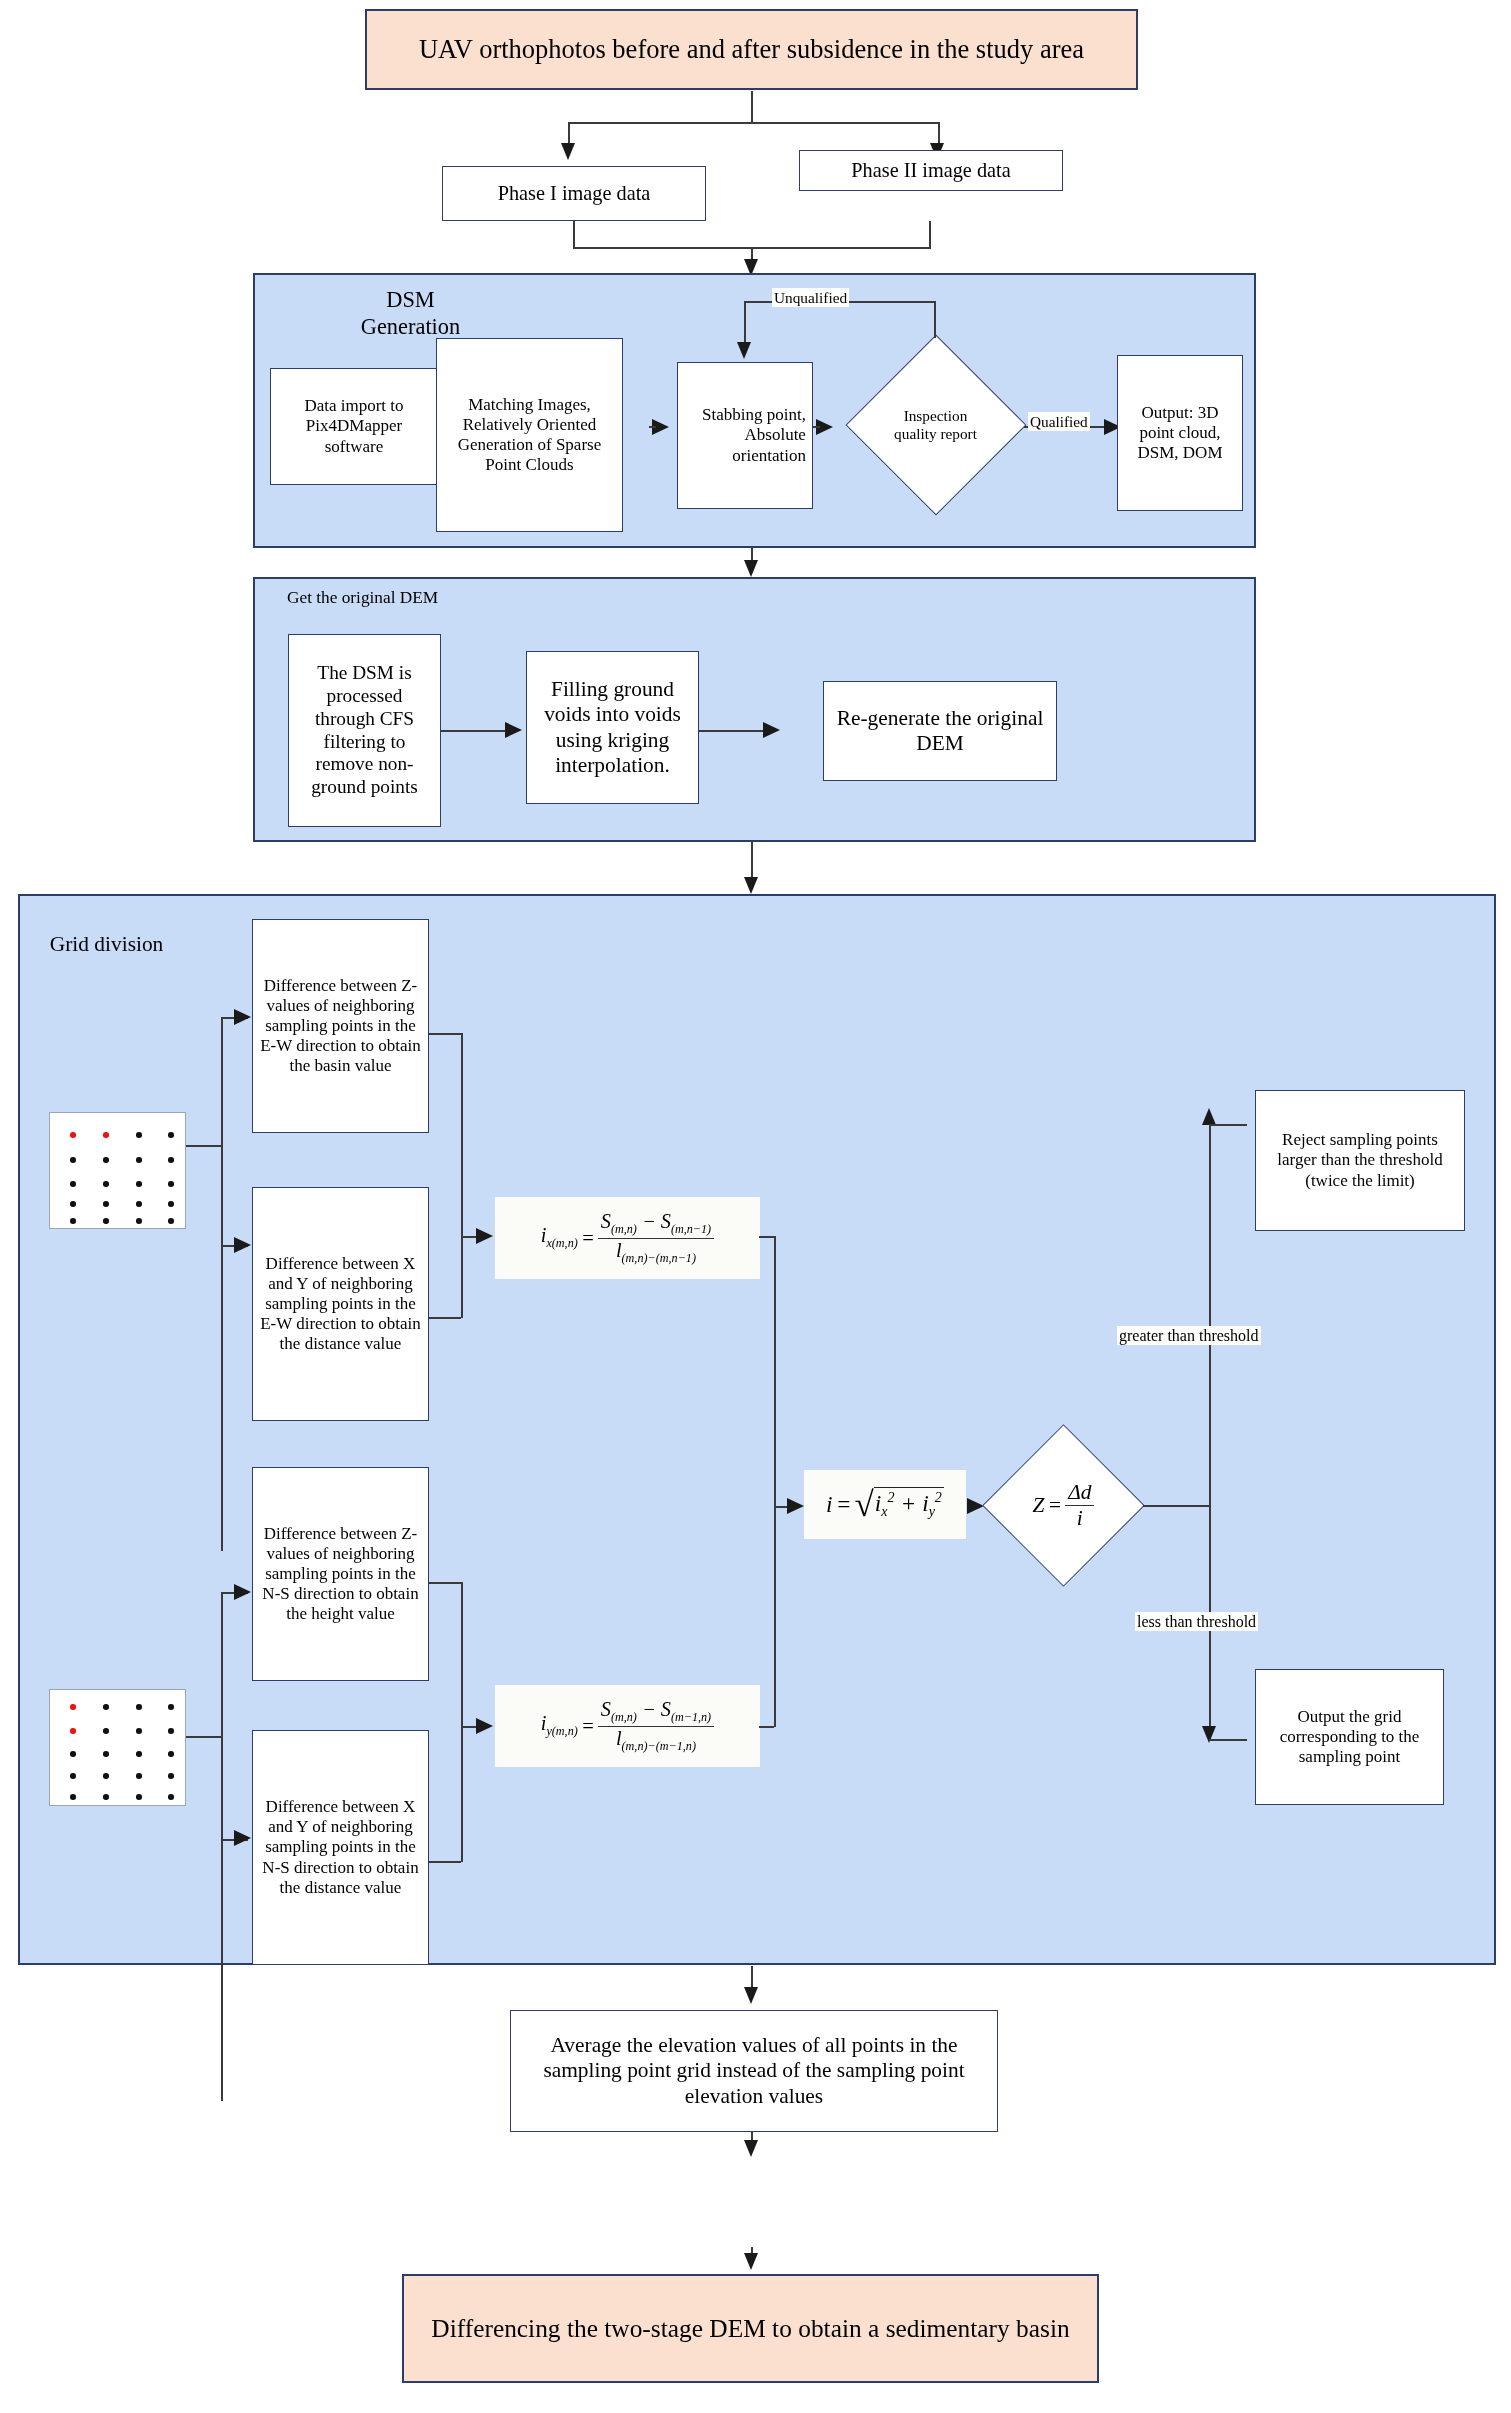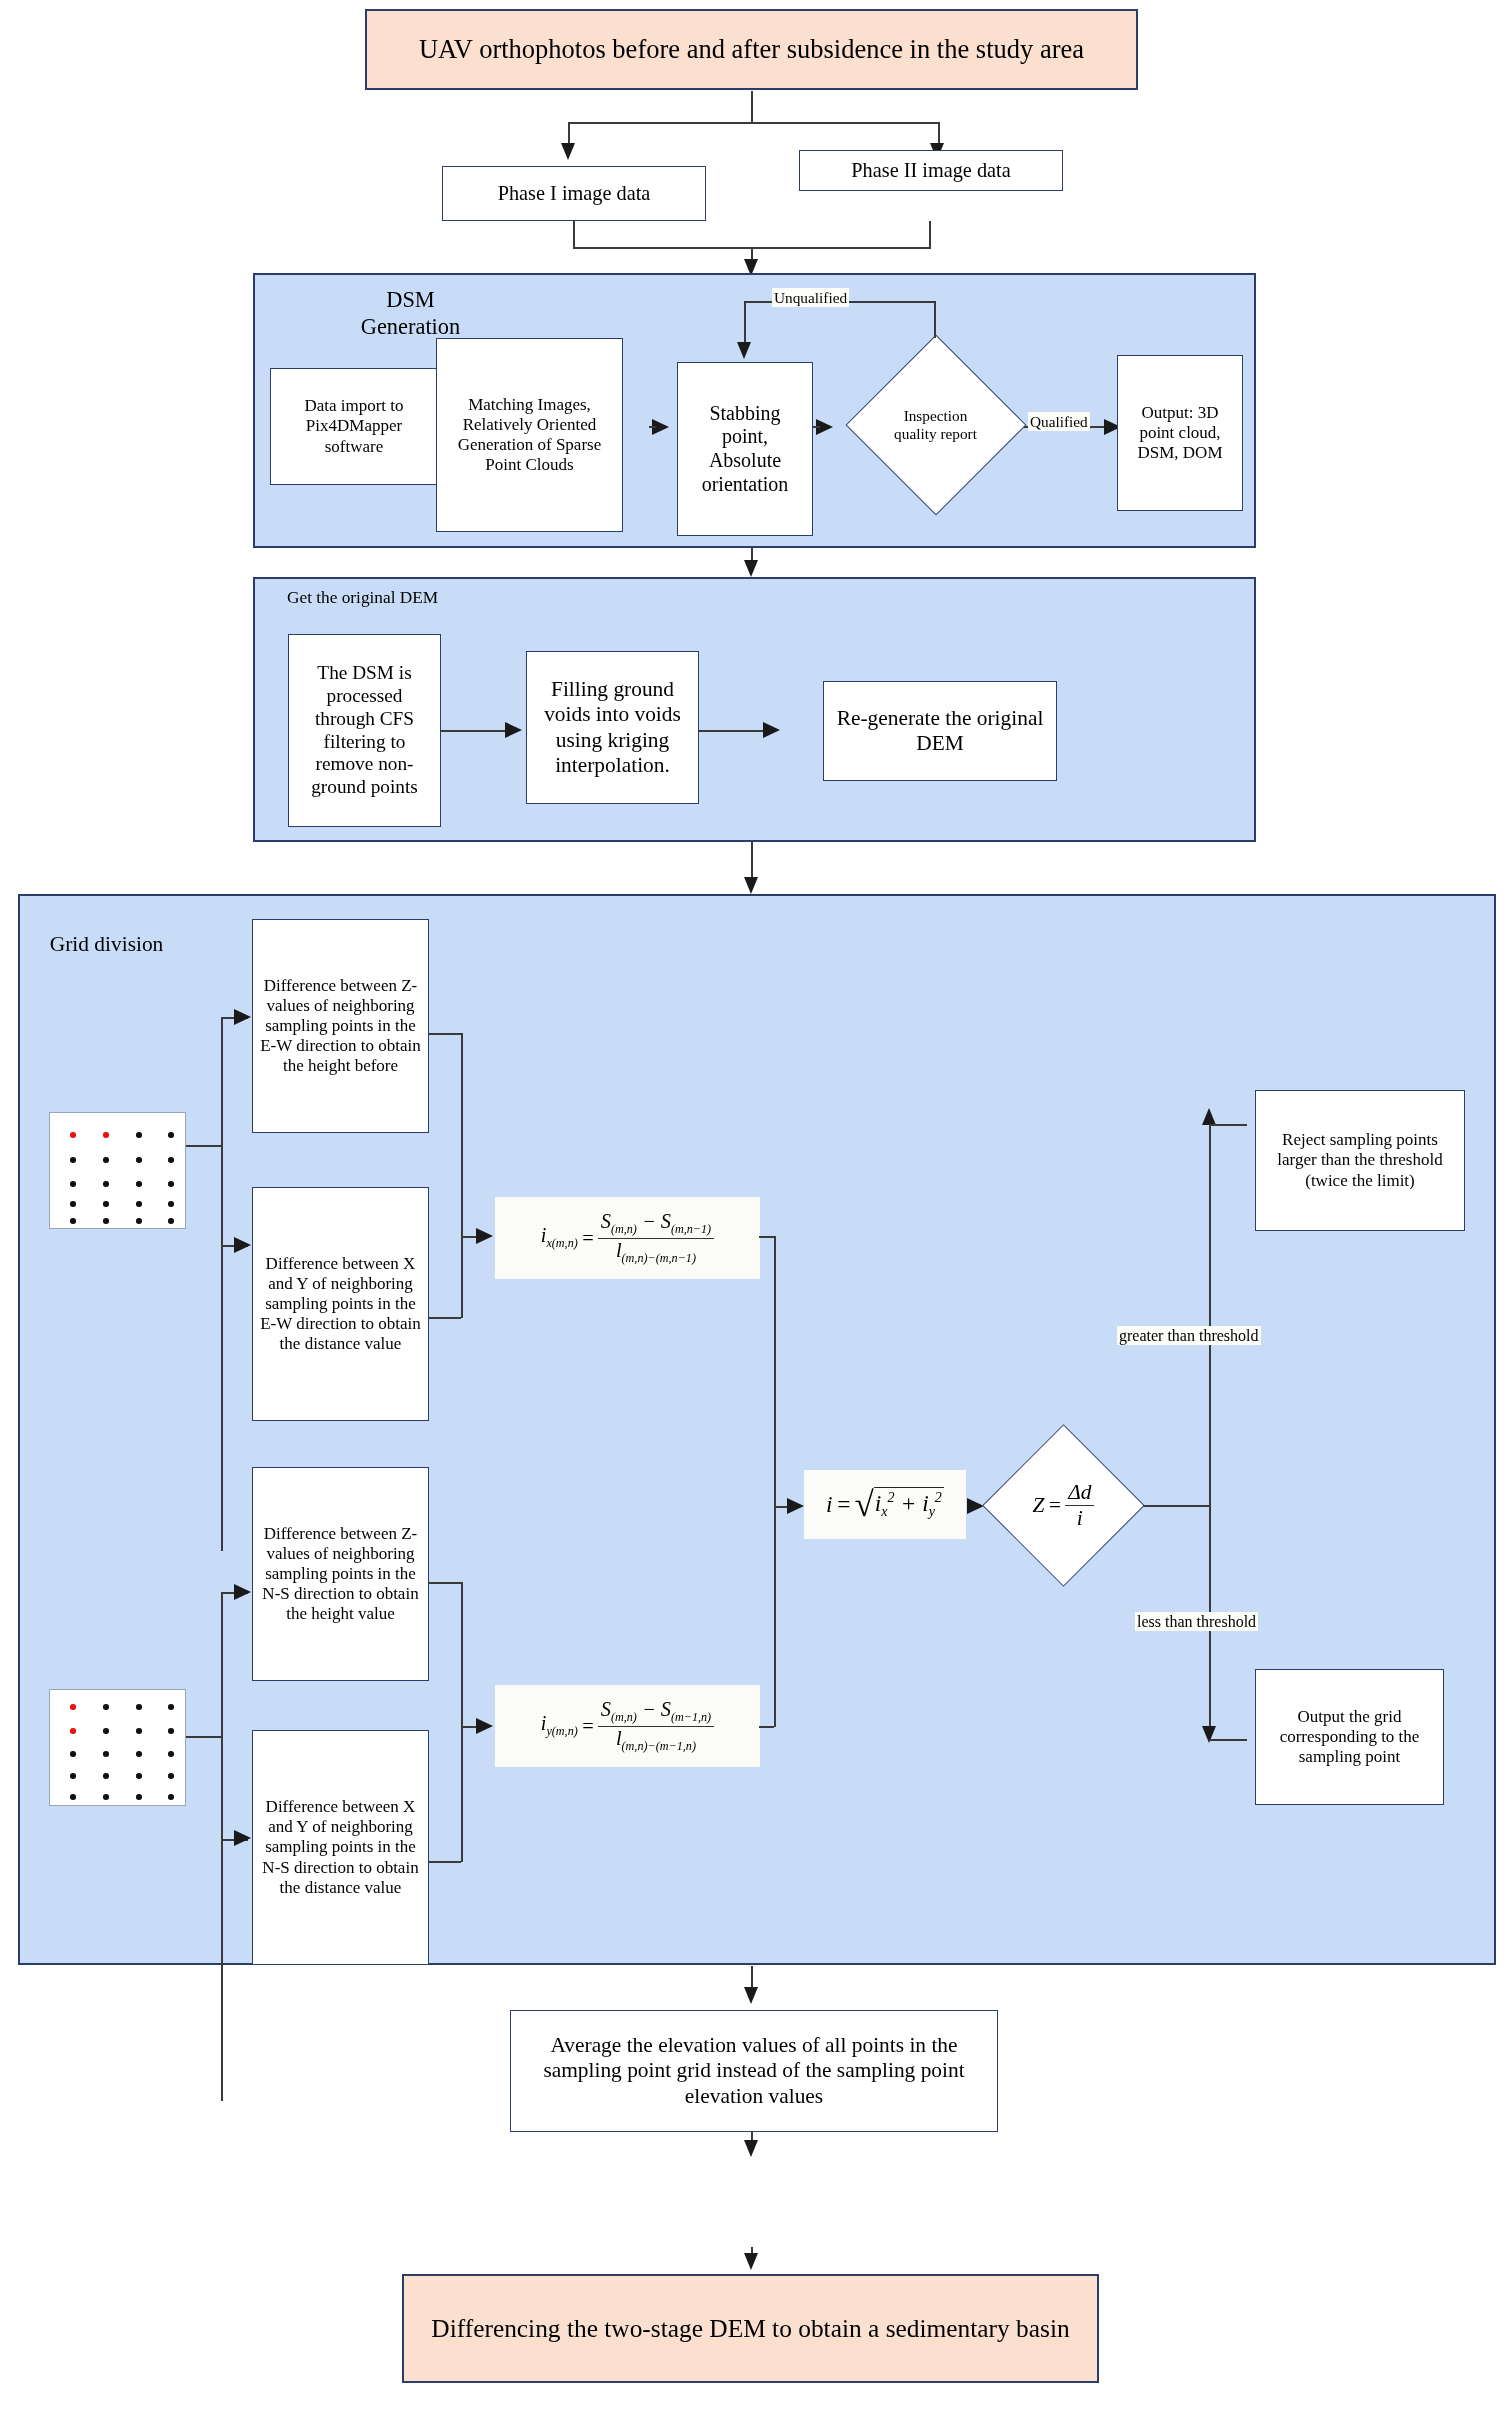--- a/index.html
+++ b/index.html
@@ -91,21 +91,21 @@
   <div class="arrow ar" style="left:441px;top:419px;"></div>
   <div class="ln lnh" style="left:438px;top:426px;width:7.1px;"></div>
 
   <div class="node box" style="left:436px;top:338px;width:187px;height:194px;font-size:17px;padding:0 7.1px;">
     <span>Matching Images, Relatively Oriented Generation of Sparse Point Clouds</span>
   </div>
 
   <div class="arrow ar" style="left:652px;top:419px;"></div>
   <div class="ln lnh" style="left:649px;top:426px;width:7.1px;"></div>
 
-  <div class="node box" style="left:677px;top:362px;width:136px;height:174px;font-size:20px;padding:0 6.1px;">
+  <div class="node box" style="left:677px;top:362px;width:136px;height:147px;font-size:17px;padding:0 6.1px;text-align:right;">
     <span>Stabbing point, Absolute orientation</span>
   </div>
 
   <div class="arrow ar" style="left:816px;top:419px;"></div>
   <div class="ln lnh" style="left:813px;top:426px;width:7.1px;"></div>
 
   <div class="diamond" style="left:845px;top:334px;width:181px;height:181px;">
     <div class="dshape" style="left:26.5px;top:26.5px;width:128px;height:128px;"></div>
     <div class="dtext" style="font-size:15.3px;">
       <span style="max-width:102px;">Inspection quality report</span>
@@ -182,21 +182,21 @@
   </div>
 
   <div class="ln lnh" style="left:186px;top:1145px;width:35px;"></div>
   <div class="ln lnv" style="left:221px;top:1017px;height:534px;"></div>
   <div class="ln lnh" style="left:221px;top:1017px;width:26.5px;"></div>
   <div class="arrow ar" style="left:234px;top:1009px;"></div>
   <div class="ln lnh" style="left:221px;top:1245px;width:26.5px;"></div>
   <div class="arrow ar" style="left:234px;top:1237px;"></div>
 
   <div class="node box" style="left:252px;top:919px;width:177px;height:214px;font-size:17px;padding:0 6.1px;">
-    <span>Difference between Z-values of neighboring sampling points in the E-W direction to obtain the height before</span>
+    <span>Difference between Z-values of neighboring sampling points in the E-W direction to obtain the basin value</span>
   </div>
 
   <div class="node box" style="left:252px;top:1187px;width:177px;height:234px;font-size:17px;padding:0 6.1px;">
     <span>Difference between X and Y of neighboring sampling points in the E-W direction to obtain the distance value</span>
   </div>
 
   <div class="ln lnh" style="left:429px;top:1033px;width:32px;"></div>
   <div class="ln lnv" style="left:461px;top:1033px;height:285px;"></div>
   <div class="ln lnh" style="left:429px;top:1317px;width:32px;"></div>
   <div class="ln lnh" style="left:461px;top:1236px;width:27.5px;"></div>

